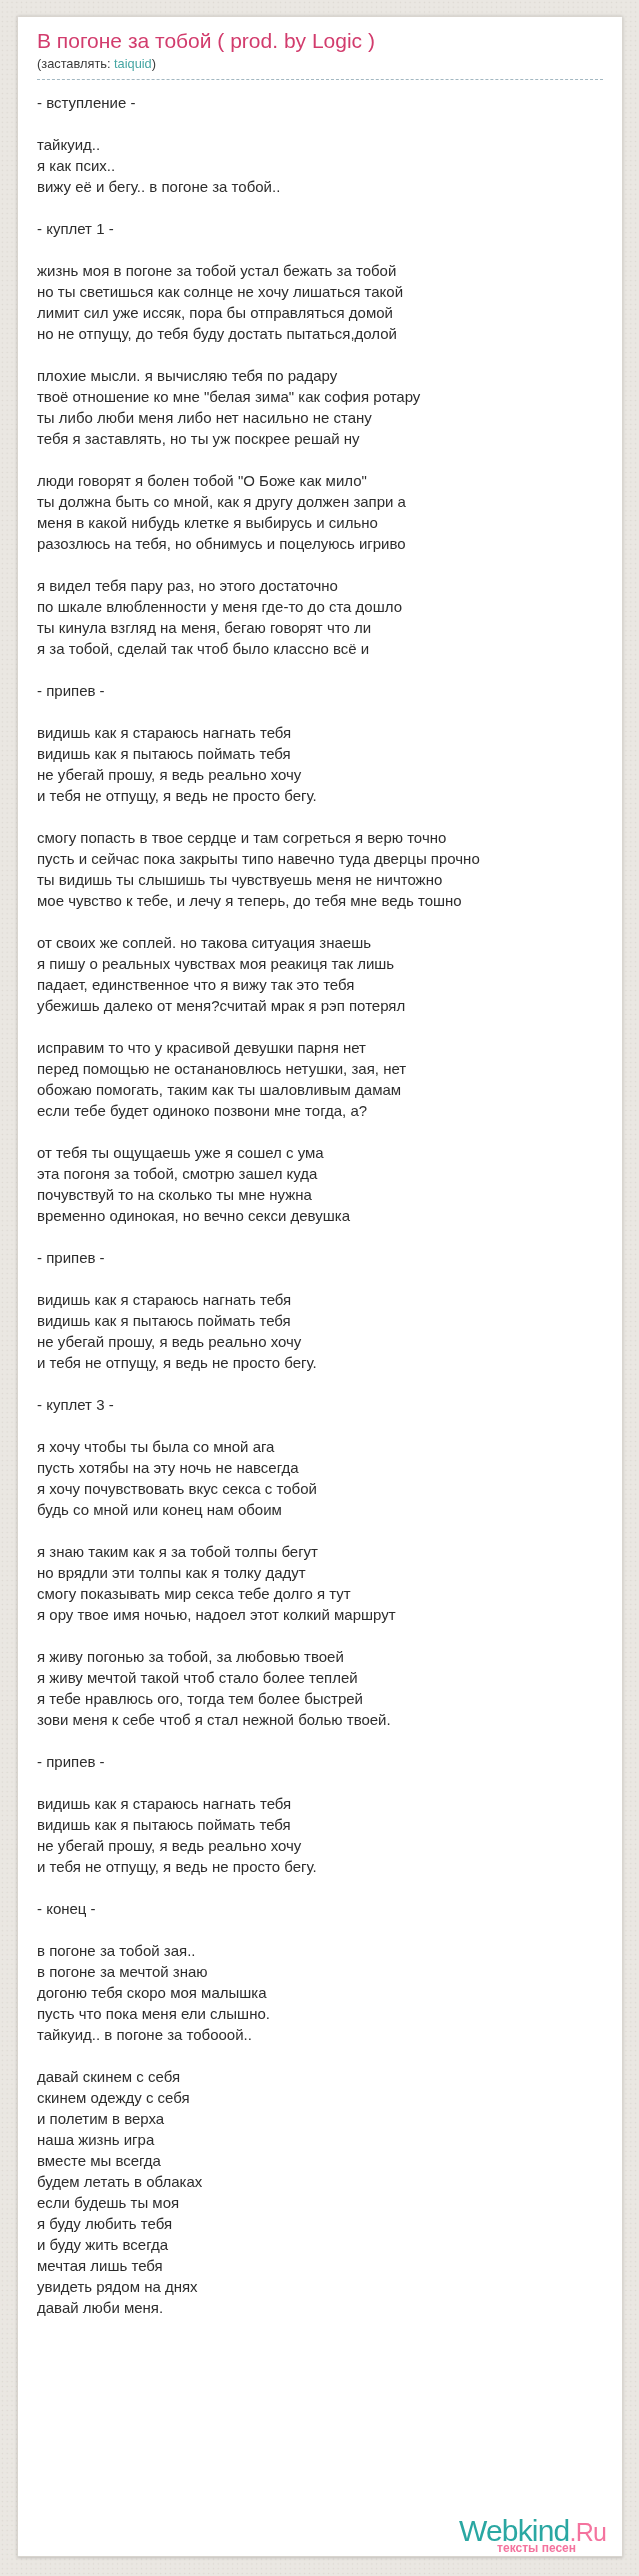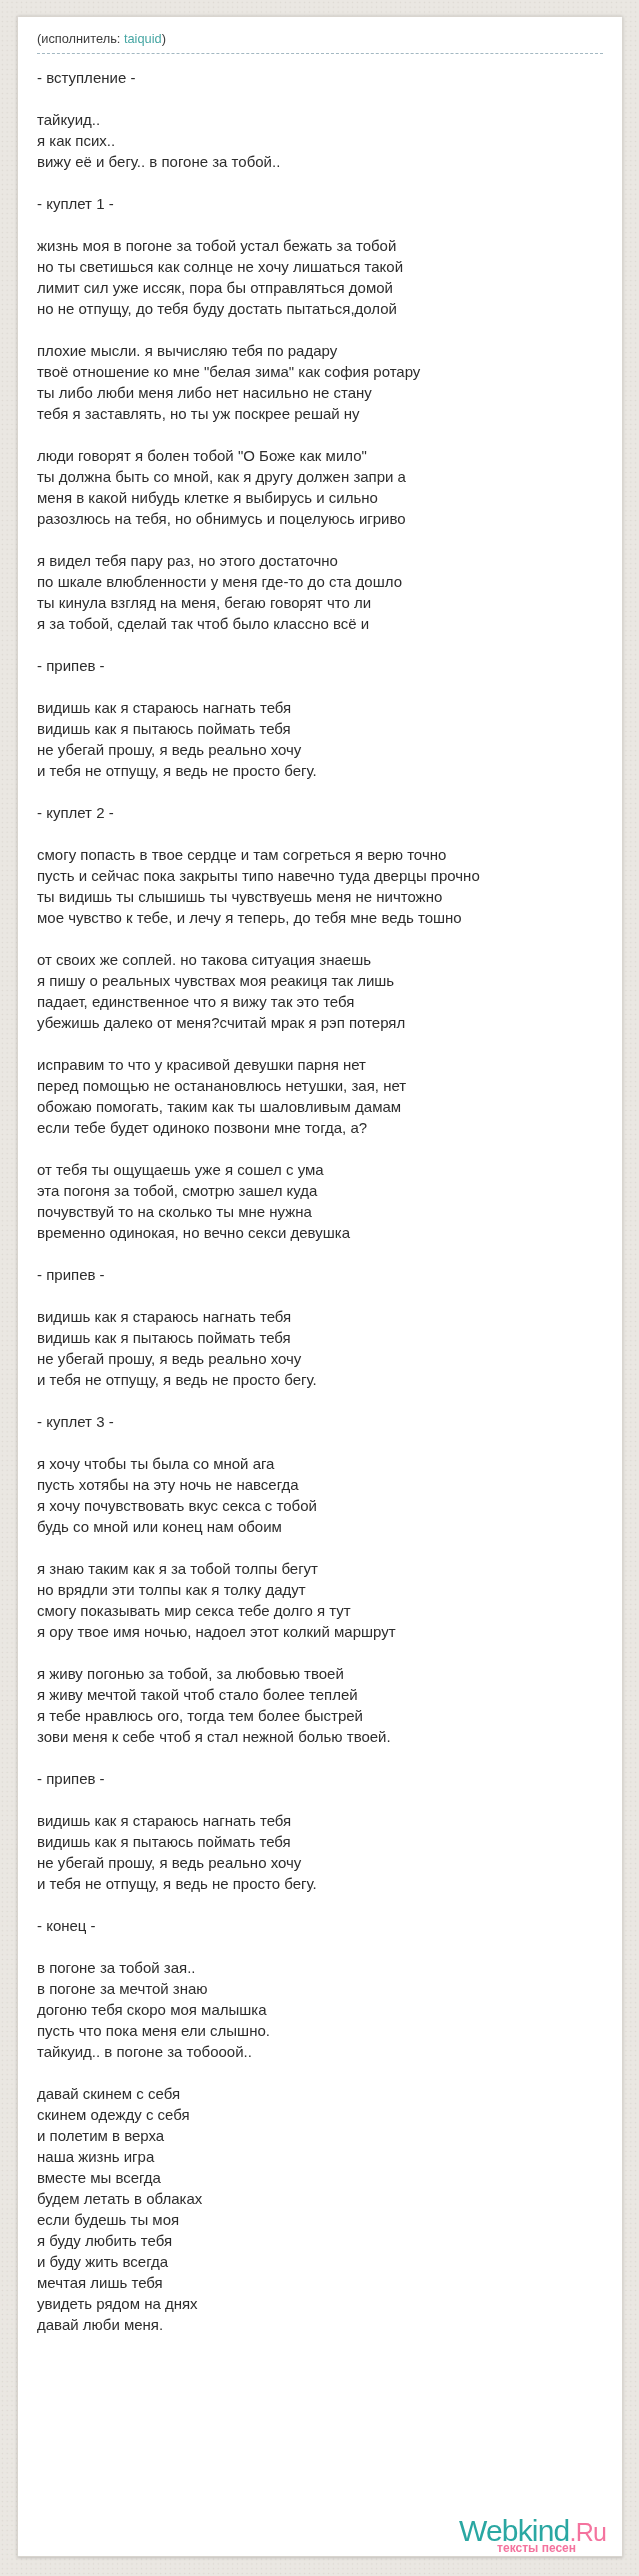--- a/index.html
+++ b/index.html
@@ -67,21 +67,22 @@
   .logo-ru{color:var(--logo-pink);font-size:25px;}
   .logo-sub{
     margin-top:-3.2px;padding-right:30px;
     font-weight:bold;font-size:12px;color:var(--logo-pink);
   }
 </style>
 </head>
 <body>
 
 <div class="card">
-  <div class="artist-line"><span>(исполнитель: </span><a>taiquid</a><span>)</span></div>
+  <h1 class="title">В погоне за тобой ( prod. by Logic )</h1>
+  <div class="artist-line"><span>(заставлять: </span><a>taiquid</a><span>)</span></div>
   <div class="separator"></div>
   <div class="lyrics">
       <p class="block label">- вступление -</p>
       <p class="block verse">тайкуид..
 я как псих..
 вижу её и бегу.. в погоне за тобой..</p>
       <p class="block label">- куплет 1 -</p>
       <p class="block verse">жизнь моя в погоне за тобой устал бежать за тобой
 но ты светишься как солнце не хочу лишаться такой
 лимит сил уже иссяк, пора бы отправляться домой
@@ -96,21 +97,20 @@
 разозлюсь на тебя, но обнимусь и поцелуюсь игриво</p>
       <p class="block verse">я видел тебя пару раз, но этого достаточно
 по шкале влюбленности у меня где-то до ста дошло
 ты кинула взгляд на меня, бегаю говорят что ли
 я за тобой, сделай так чтоб было классно всё и</p>
       <p class="block label">- припев -</p>
       <p class="block verse">видишь как я стараюсь нагнать тебя
 видишь как я пытаюсь поймать тебя
 не убегай прошу, я ведь реально хочу
 и тебя не отпущу, я ведь не просто бегу.</p>
-      <p class="block label">- куплет 2 -</p>
       <p class="block verse">смогу попасть в твое сердце и там согреться я верю точно
 пусть и сейчас пока закрыты типо навечно туда дверцы прочно
 ты видишь ты слышишь ты чувствуешь меня не ничтожно
 мое чувство к тебе, и лечу я теперь, до тебя мне ведь тошно</p>
       <p class="block verse">от своих же соплей. но такова ситуация знаешь
 я пишу о реальных чувствах моя реакиця так лишь
 падает, единственное что я вижу так это тебя
 убежишь далеко от меня?считай мрак я рэп потерял</p>
       <p class="block verse">исправим то что у красивой девушки парня нет
 перед помощью не останановлюсь нетушки, зая, нет

